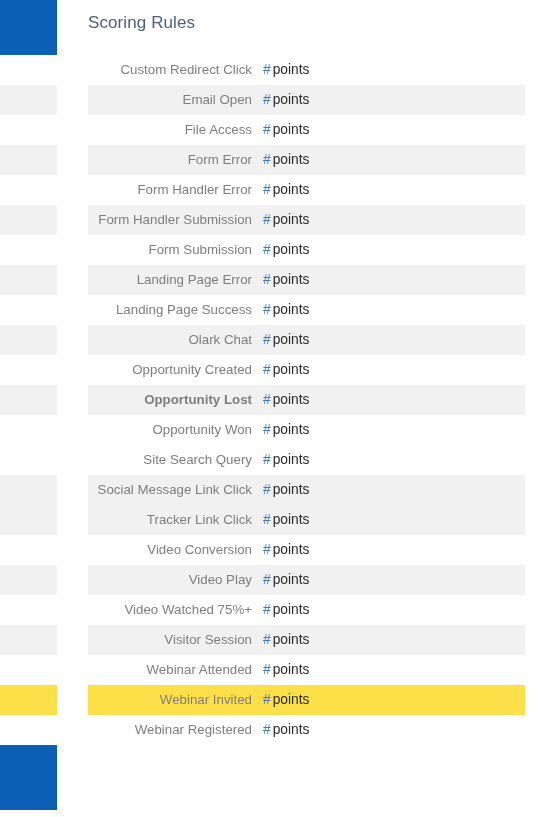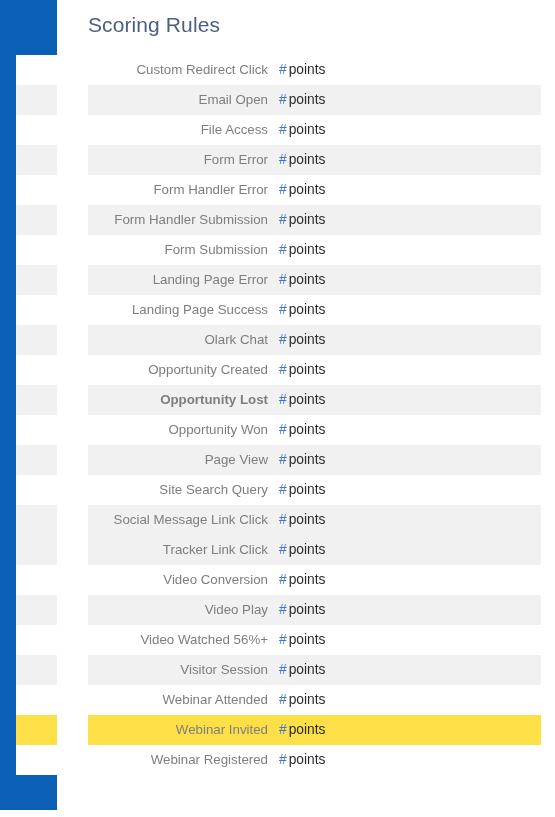--- a/index.html
+++ b/index.html
@@ -39,30 +39,30 @@
     left: 0;
     top: 0;
     width: 555px;
     height: 817px;
   }
 
   .page-title {
     position: absolute;
     left: 88px;
     top: 13px;
-    font-size: 21px;
+    font-size: 17px;
     font-weight: 400;
     letter-spacing: 0.1px;
     color: #4c5f82;
     white-space: nowrap;
   }
 
   .rules-table {
     position: absolute;
-    left: 16px;
+    left: 0;
     top: 55px;
     width: 525px;
     border-collapse: collapse;
   }
 
   .rules-table tr {
     height: 30px;
   }
 
   .rules-table tr.striped {
@@ -190,25 +190,20 @@
           <tr class="striped" style="background: rgb(241, 241, 241);">
             <td class="cell-label" style="color: rgb(126, 126, 126); font-weight: bold;">Opportunity Lost</td>
             <td class="cell-spacer"></td>
             <td class="cell-value" style="color: rgb(43, 43, 43);"><span class="hash" style="color: rgb(61, 119, 214);">#</span><span class="unit">points</span></td>
           </tr>
           <tr class="plain">
             <td class="cell-label" style="color: rgb(126, 126, 126);">Opportunity Won</td>
             <td class="cell-spacer"></td>
             <td class="cell-value" style="color: rgb(43, 43, 43);"><span class="hash" style="color: rgb(61, 119, 214);">#</span><span class="unit">points</span></td>
           </tr>
-          <tr class="striped" style="background: rgb(241, 241, 241);">
-            <td class="cell-label" style="color: rgb(126, 126, 126);">Page View</td>
-            <td class="cell-spacer"></td>
-            <td class="cell-value" style="color: rgb(43, 43, 43);"><span class="hash" style="color: rgb(61, 119, 214);">#</span><span class="unit">points</span></td>
-          </tr>
           <tr class="plain">
             <td class="cell-label" style="color: rgb(126, 126, 126);">Site Search Query</td>
             <td class="cell-spacer"></td>
             <td class="cell-value" style="color: rgb(43, 43, 43);"><span class="hash" style="color: rgb(61, 119, 214);">#</span><span class="unit">points</span></td>
           </tr>
           <tr class="striped" style="background: rgb(241, 241, 241); margin-top: 48px;">
             <td class="cell-label" style="color: rgb(126, 126, 126);">Social Message Link Click</td>
             <td class="cell-spacer"></td>
             <td class="cell-value" style="color: rgb(43, 43, 43);"><span class="hash" style="color: rgb(61, 119, 214);">#</span><span class="unit">points</span></td>
           </tr>
@@ -221,21 +216,21 @@
             <td class="cell-label" style="color: rgb(126, 126, 126);">Video Conversion</td>
             <td class="cell-spacer"></td>
             <td class="cell-value" style="color: rgb(43, 43, 43);"><span class="hash" style="color: rgb(61, 119, 214);">#</span><span class="unit">points</span></td>
           </tr>
           <tr class="striped" style="background: rgb(241, 241, 241);">
             <td class="cell-label" style="color: rgb(126, 126, 126);">Video Play</td>
             <td class="cell-spacer"></td>
             <td class="cell-value" style="color: rgb(43, 43, 43);"><span class="hash" style="color: rgb(61, 119, 214);">#</span><span class="unit">points</span></td>
           </tr>
           <tr class="plain">
-            <td class="cell-label" style="color: rgb(126, 126, 126);">Video Watched 56%+</td>
+            <td class="cell-label" style="color: rgb(126, 126, 126);">Video Watched 75%+</td>
             <td class="cell-spacer"></td>
             <td class="cell-value" style="color: rgb(43, 43, 43);"><span class="hash" style="color: rgb(61, 119, 214);">#</span><span class="unit">points</span></td>
           </tr>
           <tr class="striped" style="background: rgb(241, 241, 241);">
             <td class="cell-label" style="color: rgb(126, 126, 126);">Visitor Session</td>
             <td class="cell-spacer"></td>
             <td class="cell-value" style="color: rgb(43, 43, 43);"><span class="hash" style="color: rgb(61, 119, 214);">#</span><span class="unit">points</span></td>
           </tr>
           <tr class="plain">
             <td class="cell-label" style="color: rgb(126, 126, 126);">Webinar Attended</td>

